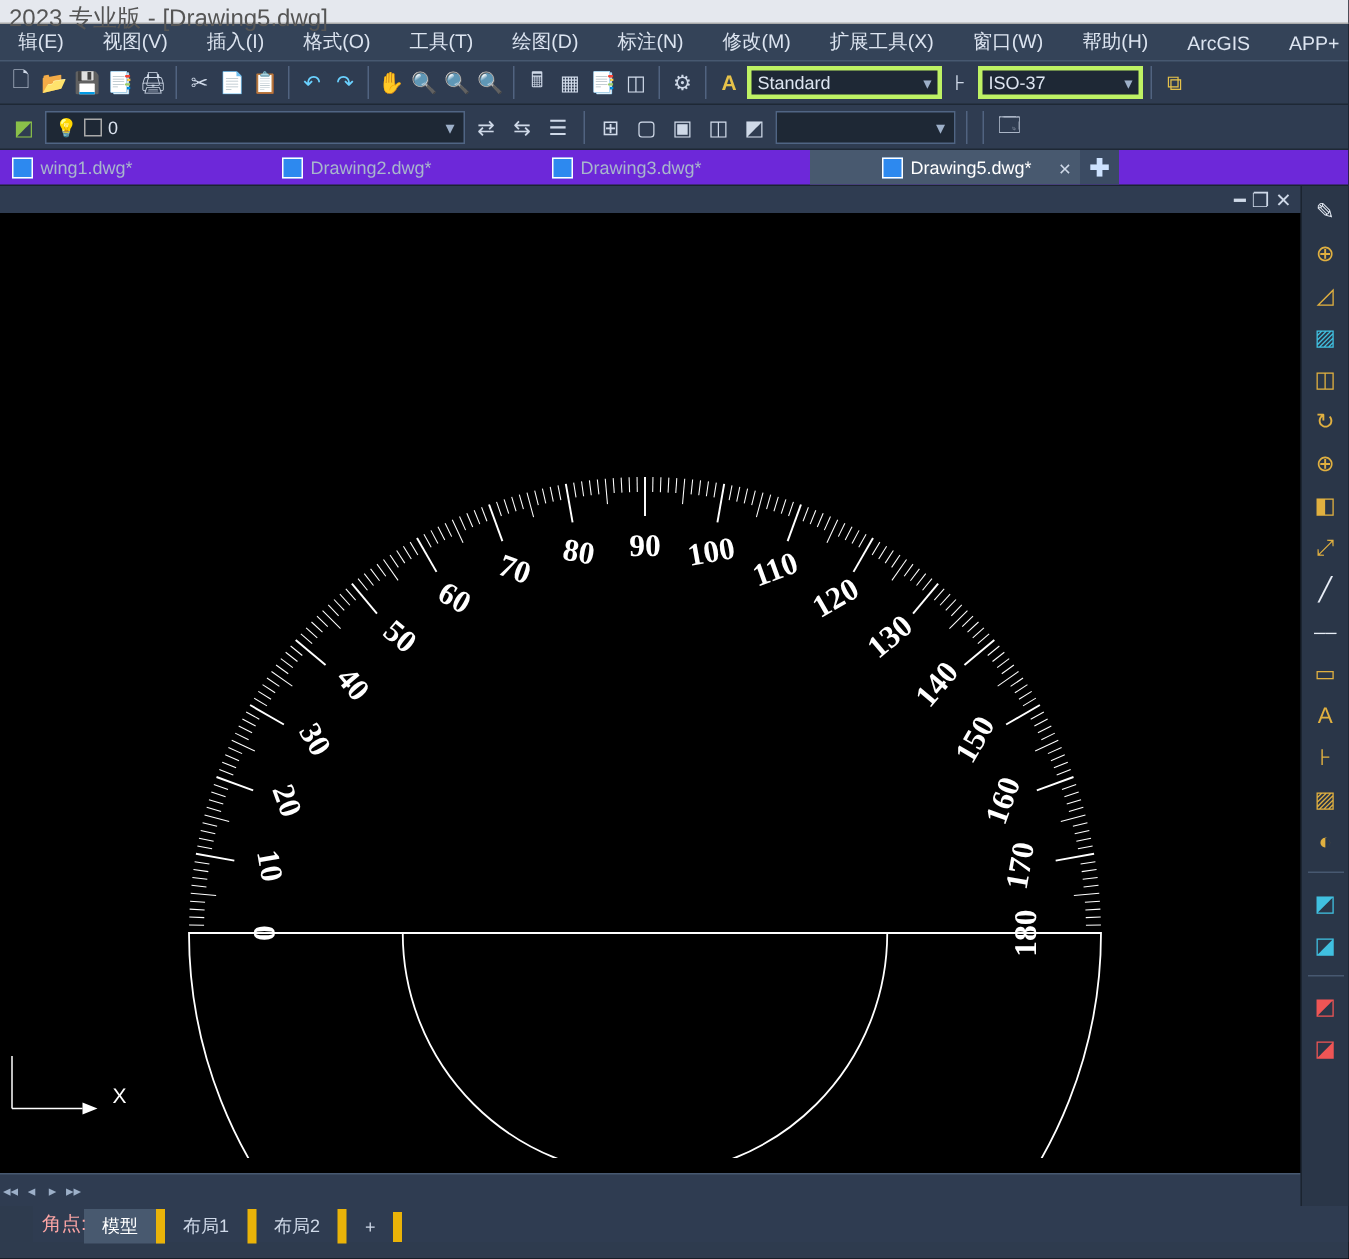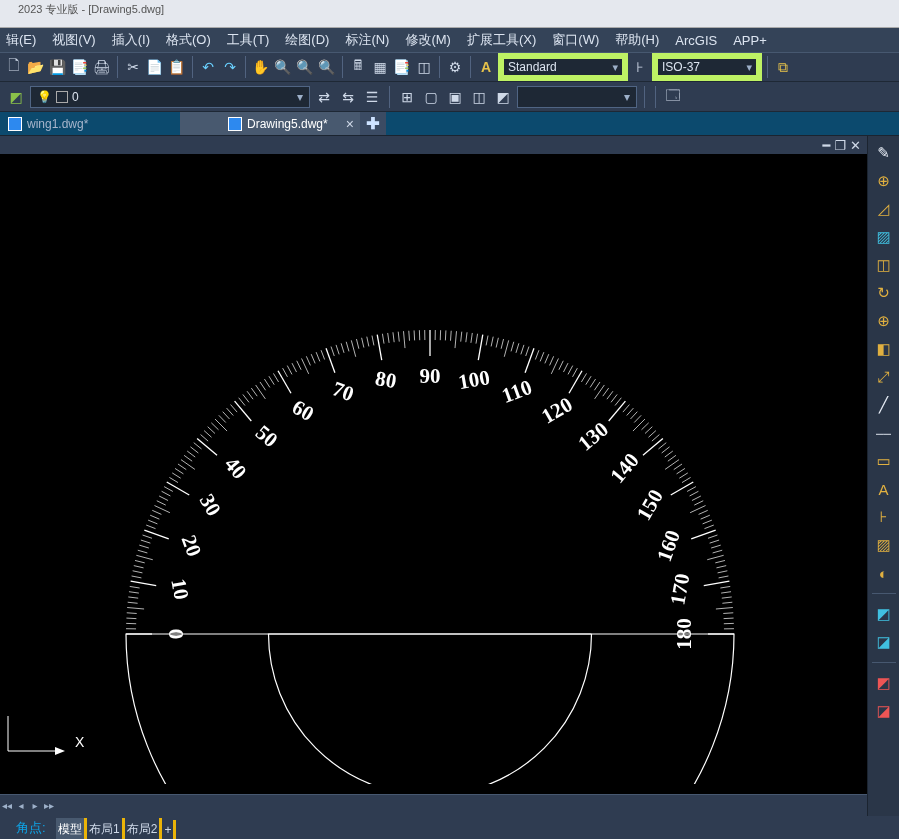--- a/index.html
+++ b/index.html
@@ -1,44 +1,44 @@
 <!DOCTYPE html>
 <html><head>
 <meta charset="utf-8">
 <style>
   * { margin: 0; padding: 0; box-sizing: border-box; font-family: "Microsoft YaHei", sans-serif; }
   body { background: #2e3b4e; color: #dce4f0; width: 899px; height: 839px; overflow: hidden; font-size: 12px; }
-  .title-bar { background: #e5e8ee; color: #555; height: 28px; padding: 2px 18px; font-size: 11px; border-bottom: 1px solid #aaa; }
-  .menu-bar { background: #344358; height: 24px; display: flex; align-items: center; gap: 16px; padding: 0 6px; font-size: 13px; }
+  .title-bar { background: #e5e8ee; color: #555; height: 16px; padding: 2px 6px; font-size: 16px; border-bottom: 1px solid #aaa; }
+  .menu-bar { background: #344358; height: 24px; display: flex; align-items: center; gap: 26px; padding: 0 6px; font-size: 13px; justify-content: flex-end; }
   .menu-bar span { cursor: pointer; }
   .toolbar { background: #2f3c51; height: 30px; display: flex; align-items: center; gap: 2px; padding: 0 4px; border-top: 1px solid #475870; border-bottom: 1px solid #1e2835; }
   .tool-ico { width: 20px; height: 20px; display: flex; align-items: center; justify-content: center; font-size: 14px; color: #cfd9e8; }
   .sep { width: 1px; height: 22px; background: #516380; margin: 0 3px; }
-  .dd { background: #1e2835; border: 6px solid #bef264; padding: 1px 4px; display: flex; align-items: center; gap: 4px; min-width: 100px; }
+  .dd { background: #1e2835; border: 3px solid #bef264; padding: 1px 4px; display: flex; align-items: center; gap: 4px; min-width: 100px; }
   .dd::after { content: "▾"; margin-left: auto; color: #9db0c9; font-size: 11px; }
   .layer-bar { background: #2f3c51; height: 30px; display: flex; align-items: center; gap: 4px; padding: 0 6px; border-bottom: 1px solid #1e2835; }
   .layer-dd { background: #1e2835; border: 1px solid #506584; height: 22px; padding: 2px 6px; display: flex; align-items: center; min-width: 280px; gap: 4px; }
   .layer-dd::after { content: "▾"; margin-left: auto; color: #9db0c9; }
-  .tabs { background: #0c4a6e; height: 24px; display: flex; align-items: stretch; border-bottom: 1px solid #1b2430; }
+  .tabs { background: #6d28d9; height: 24px; display: flex; align-items: stretch; border-bottom: 1px solid #1b2430; }
   .tab { display: flex; align-items: center; gap: 5px; padding: 0 24px 0 8px; color: #a8b6cc; font-size: 12px; font-family: "Consolas", monospace; position: relative; min-width: 180px; }
   .tab.active { background: #48596f; color: #fff; padding-left: 48px; }
   .tab .fi { width: 14px; height: 14px; background: #2d89ef; display: inline-block; border: 1px solid #fff; }
   .tab .cx { position: absolute; right: 6px; color: #cfd9e8; cursor: pointer; font-size: 14px; }
   .newtab { width: 26px; background: #3b4b63; color: #cde2ff; display: flex; align-items: center; justify-content: center; font-size: 16px; font-weight: bold; cursor: pointer; }
   .workspace { display: flex; height: 680px; background: #2f3c51; }
   .canvas-wrap { flex: 1; display: flex; flex-direction: column; }
   .canvas-ctl { height: 18px; display: flex; justify-content: flex-end; align-items: center; gap: 4px; padding: 0 6px; color: #cfd9e8; font-size: 13px; background: #2f3c51; }
   .canvas-ctl span { cursor: pointer; }
   .canvas { flex: 1; background: #000; position: relative; overflow: hidden; }
   .axis { position: absolute; left: 0; bottom: 30px; color: #fff; font-size: 14px; }
   .bottom-tabs { background: #2f3c51; height: 22px; display: flex; align-items: center; border-top: 1px solid #475870; }
   .btab-arrow { width: 14px; height: 20px; color: #9db0c9; display: flex; align-items: center; justify-content: center; cursor: pointer; font-size: 10px; }
-  .btab { padding: 3px 2px; color: #cfd9e8; font-size: 12px; border-right: 3px solid #eab308; cursor: pointer; margin-top: 48px; }
+  .btab { padding: 3px 12px; color: #cfd9e8; font-size: 12px; border-right: 6px solid #eab308; cursor: pointer; margin-top: 48px; }
   .btab.active { background: #48596f; color: #fff; }
-  .cmd-bar { background: #2f3c51; height: 24px; padding: 3px 16px; color: #0ea5e9; font-size: 13px; }
+  .cmd-bar { background: #2f3c51; height: 24px; padding: 3px 6px; color: #fca5a5; font-size: 13px; margin-left: 22px; }
   .right-tray { width: 32px; background: #2a3648; border-left: 1px solid #1b2430; display: flex; flex-direction: column; align-items: center; gap: 6px; padding: 6px 0; }
   .rt-ico { width: 22px; height: 22px; display: flex; align-items: center; justify-content: center; color: #e0b040; font-size: 15px; }
   .rt-sep { width: 24px; height: 1px; background: #475870; margin: 3px 0; }
   .rt-ico.cyan { color: #40c0e0; }
   .rt-ico.white { color: #e8eef7; }
   .protractor-text { font-family: Georgia, "Times New Roman", serif; font-weight: bold; fill: #fff; }
 </style>
 </head>
 <body>
 
@@ -119,20 +119,28 @@
   <div class="layer-dd" style="min-width:120px"></div>
   <span class="sep"></span>
   <span class="sep"></span>
   <span class="tool-ico">🗔</span>
 </div>
 
 <div class="tabs">
   <div class="tab">
     <span class="fi"></span>
     <span>wing1.dwg*</span>
+  </div>
+  <div class="tab">
+    <span class="fi"></span>
+    <span>Drawing2.dwg*</span>
+  </div>
+  <div class="tab">
+    <span class="fi"></span>
+    <span>Drawing3.dwg*</span>
   </div>
   <div class="tab active">
     <span class="fi"></span>
     <span>Drawing5.dwg*</span>
     <span class="cx">×</span>
   </div>
   <div class="newtab">✚</div>
 </div>
 
 <div class="workspace">

